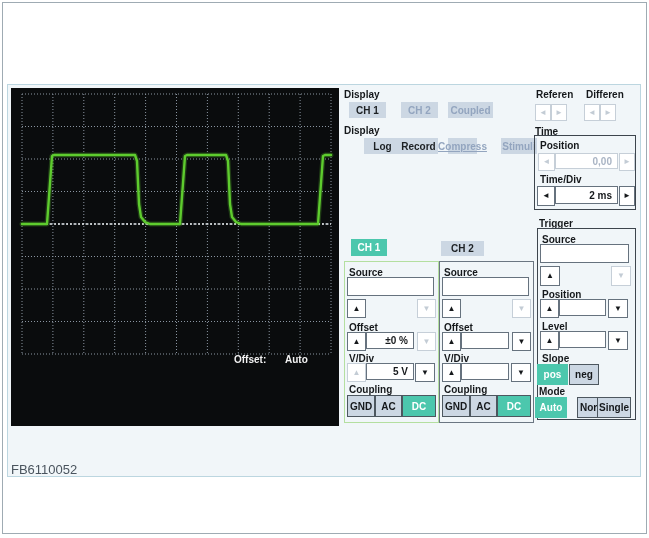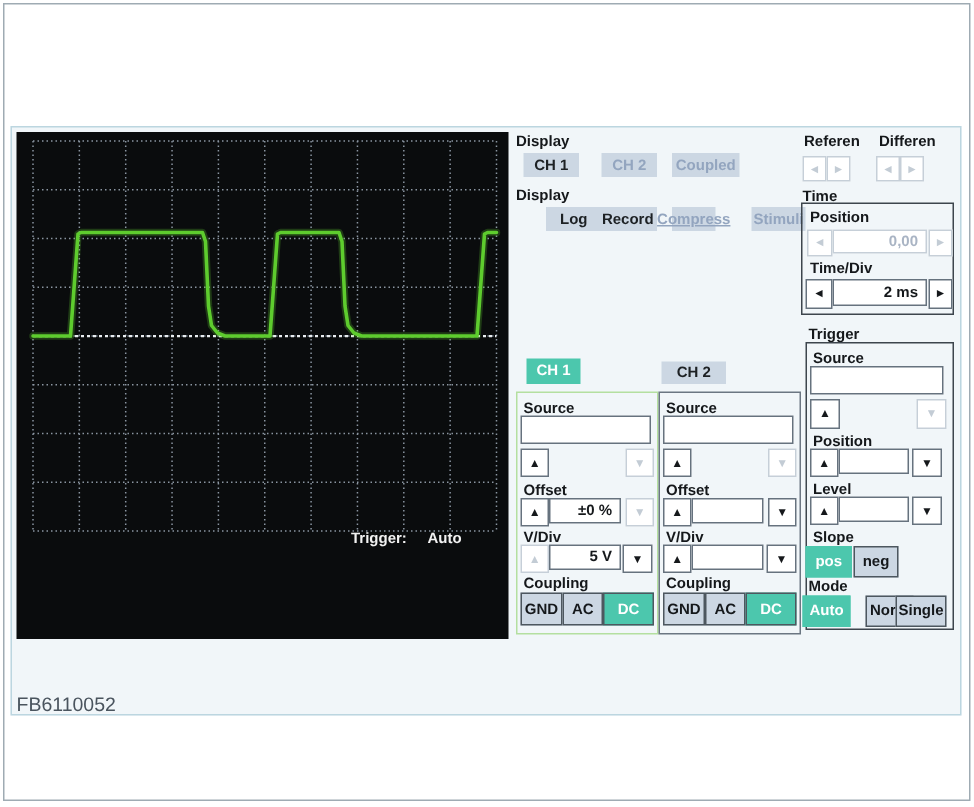--- a/index.html
+++ b/index.html
@@ -70,21 +70,21 @@
           <line x1="11" y1="103.5" x2="320" y2="103.5" class="gridline"></line>
           <line x1="11" y1="136" x2="320" y2="136" class="gridline"></line>
           <line x1="11" y1="168.5" x2="320" y2="168.5" class="gridline"></line>
           <line x1="11" y1="201" x2="320" y2="201" class="gridline"></line>
           <line x1="11" y1="233.5" x2="320" y2="233.5" class="gridline"></line>
           <line x1="11" y1="266" x2="320" y2="266" class="gridline"></line>
           <line x1="11" y1="136" x2="320" y2="136" class="zeroline"></line>
           <polyline points="11,136 36,136 41,68 43,67 124,67 126,73 128,116 130,129 134,134 139,136 169,136 174,68 176,67 215,67 217,73 219,116 221,129 225,134 230,136 307,136 312,68 314,67 320,67" class="trace-glow" stroke="#5ecc2e"></polyline>
           <polyline points="11,136 36,136 41,68 43,67 124,67 126,73 128,116 130,129 134,134 139,136 169,136 174,68 176,67 215,67 217,73 219,116 221,129 225,134 230,136 307,136 312,68 314,67 320,67" class="trace" stroke="#5ecc2e"></polyline>
         </svg>
-      <span class="scope-status" style="left:223px;top:266px;">Trigger:</span>
+      <span class="scope-status" style="left:223px;top:266px;">Offset:</span>
       <span class="scope-status" style="left:274px;top:266px;">Auto</span>
     </div>
     <span id="fb-label">FB6110052</span>
 
     <span class="lbl" style="left:336px;top:4px;">Display</span>
     <div class="flatbtn" style="left:341px;top:17px;width:37px;height:16px;">CH 1</div>
     <div class="flatbtn dis" style="left:393px;top:17px;width:37px;height:16px;">CH 2</div>
     <div class="flatbtn dis" style="left:440px;top:17px;width:45px;height:16px;">Coupled</div>
 
     <span class="lbl" style="left:336px;top:40px;">Display</span>

